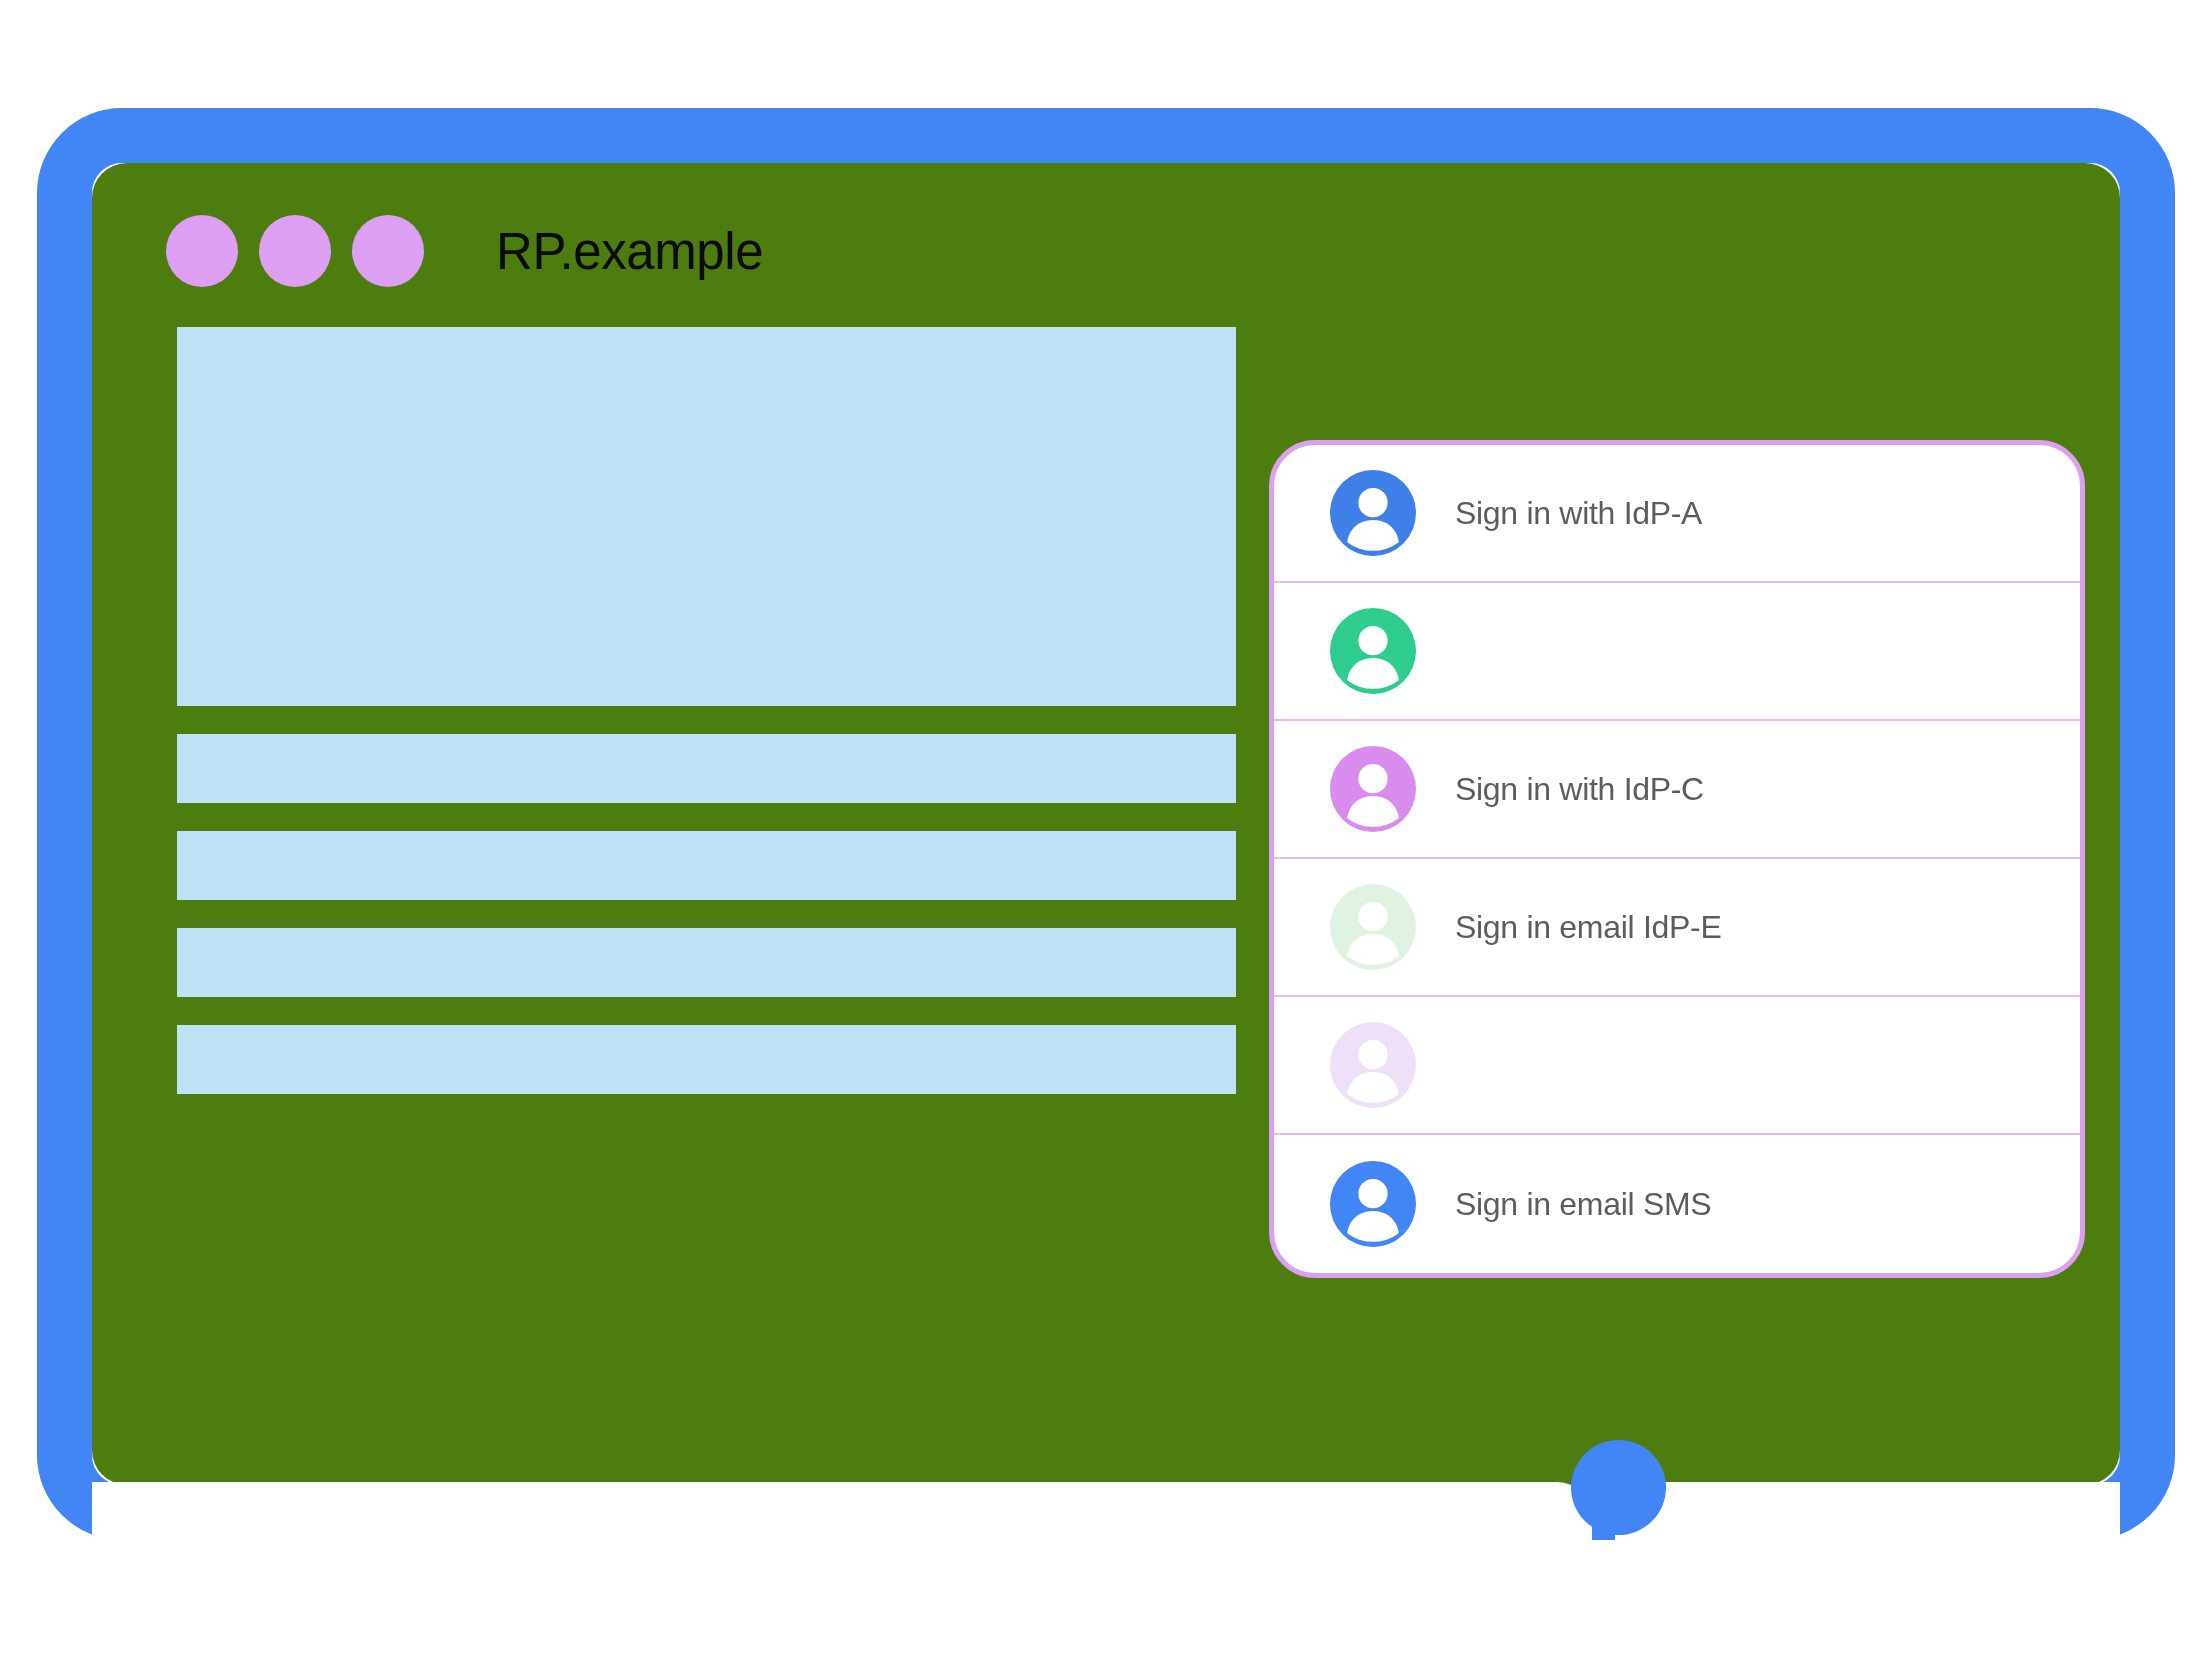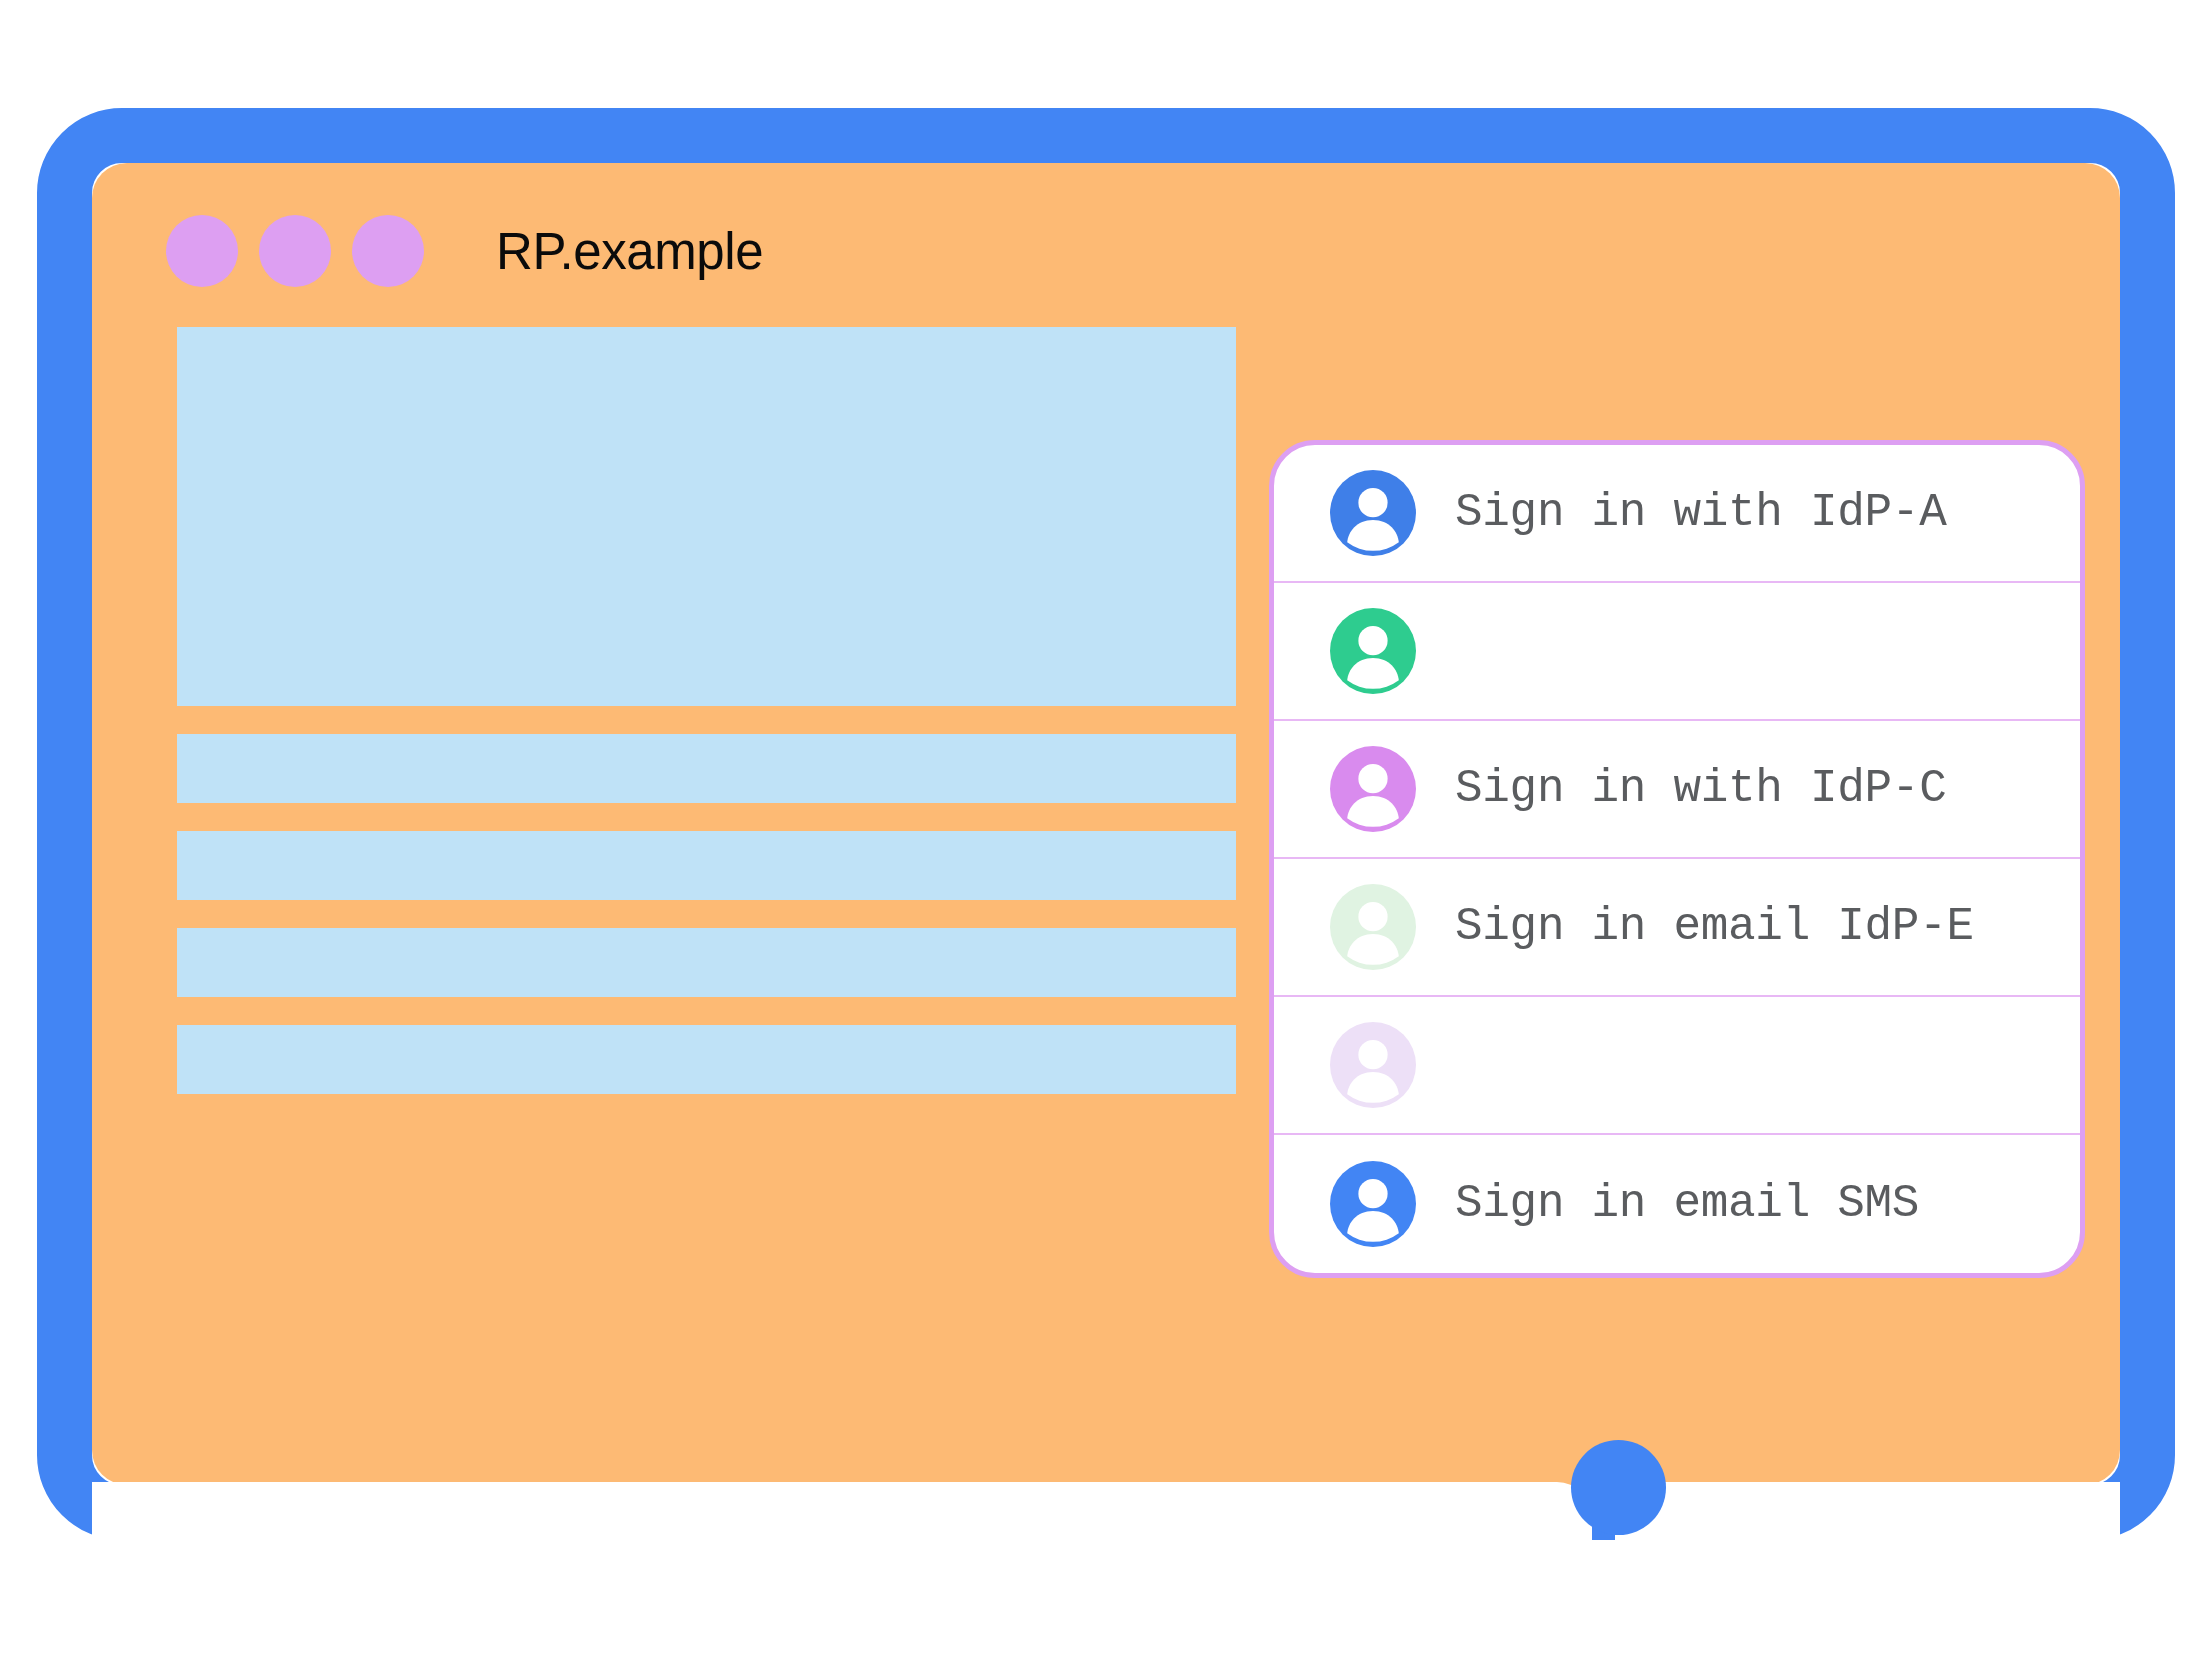--- a/index.html
+++ b/index.html
@@ -64,21 +64,21 @@
     background: #4285F4;
   }
 
   
   #viewport {
     position: absolute;
     left: 55px;
     top: 55px;
     right: 55px;
     bottom: 55px;
-    background: #fdba74;
+    background: #4d7c0f;
     border-radius: 35px;
     overflow: hidden;
     padding-left: 8px;
   }
 
   
   #titlebar {
     position: absolute;
     left: 0; top: 0;
     width: 100%;
@@ -152,25 +152,24 @@
 
   .idp-avatar {
     flex: 0 0 auto;
     width: 86px;
     height: 86px;
     margin-right: 39px;
   }
   .idp-avatar svg { display: block; width: 86px; height: 86px; }
 
   .idp-label {
-    font-size: 46px;
+    font-size: 32px;
     color: #5A5C5F;
     letter-spacing: -0.3px;
     white-space: nowrap;
-    font-family: Liberation Mono, monospace;
   }
 </style>
 </head>
 <body>
 
 <div id="device-frame">
 
   <div id="device-bezel"></div>
 
   <div id="viewport">

